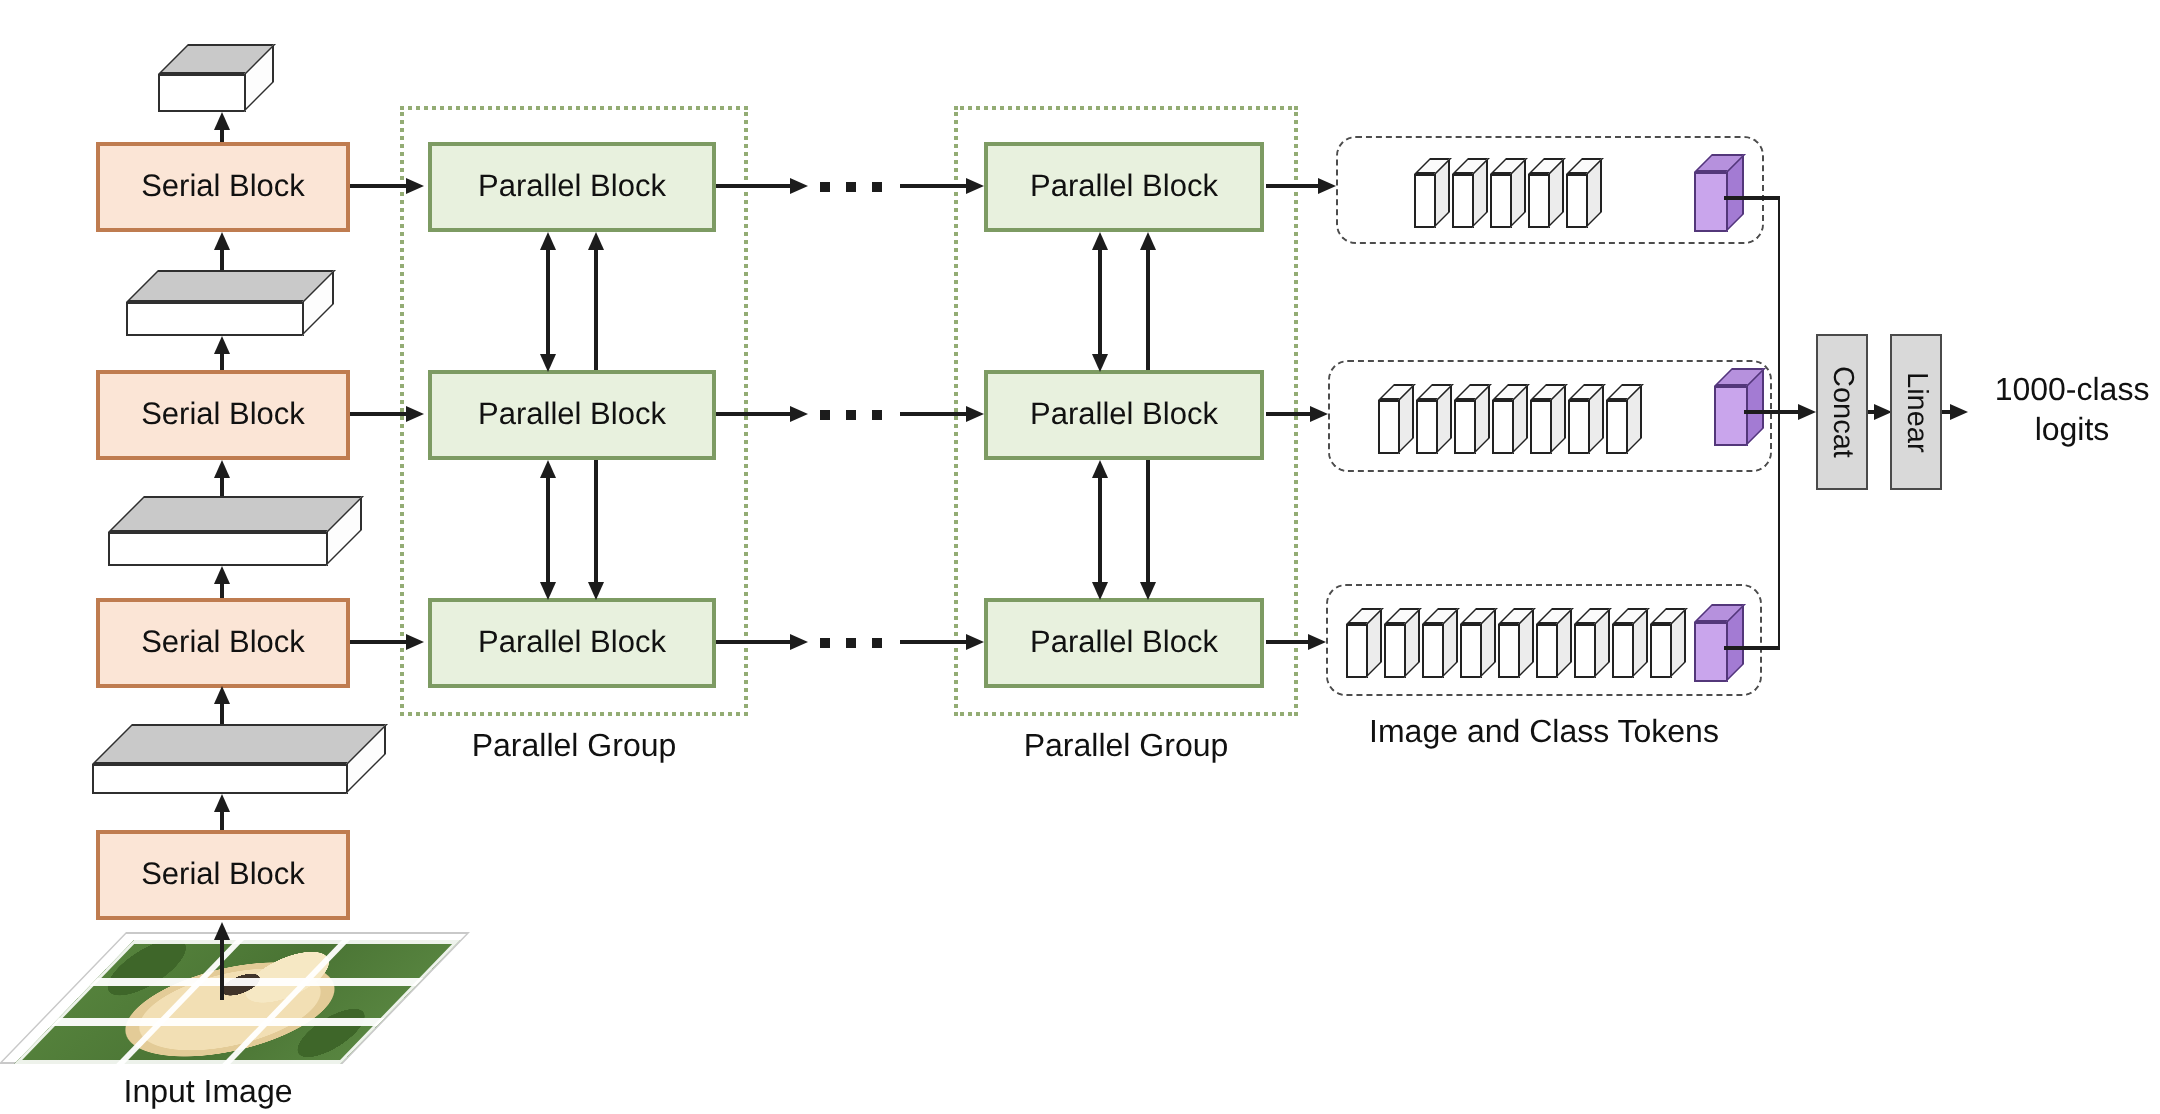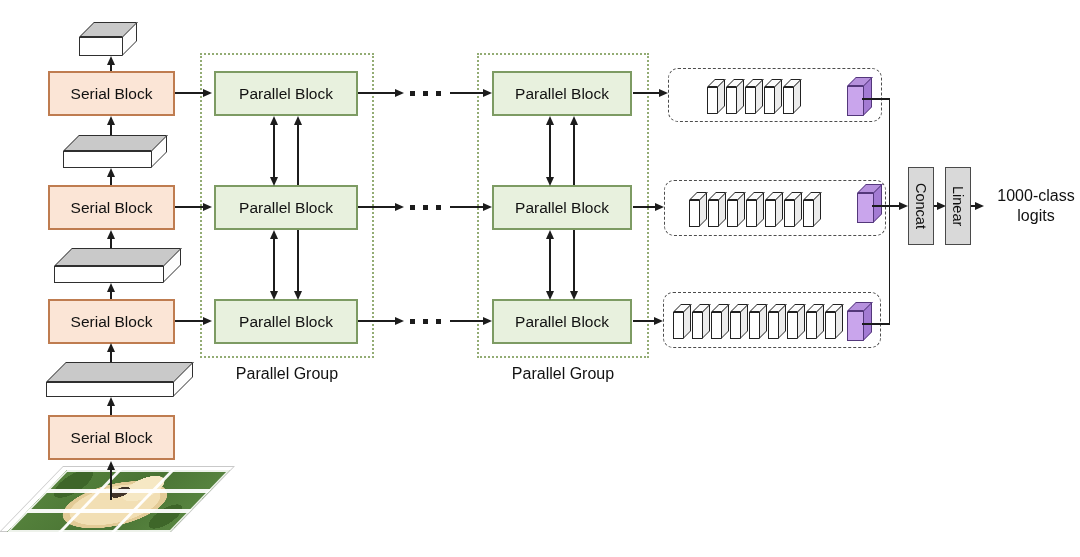--- a/index.html
+++ b/index.html
@@ -113,20 +113,21 @@
 
   <div class="sheet"></div>
   <div class="photo">
     <i class="gl glv" style="left:31%"></i>
     <i class="gl glv" style="left:64%"></i>
     <i class="gl glh" style="top:30%"></i>
     <i class="gl glh" style="top:63%"></i>
   </div>
   <div class="ah u" style="left:107px;top:461px"></div>
     <div class="ln vl" style="left:110.2px;top:468px;height:32px"></div>
+  <div class="cap" style="left:39px;top:537px;width:130px">Input Image</div>
 
   <div class="group" style="left:200px;top:53px;width:174px;height:305px"></div>
   <div class="pblock" style="left:214px;top:71px;width:144px">
       <span>Parallel Block</span>
     </div>
   <div class="pblock" style="left:214px;top:185px;width:144px">
       <span>Parallel Block</span>
     </div>
   <div class="pblock" style="left:214px;top:299px;width:144px">
       <span>Parallel Block</span>
@@ -328,20 +329,21 @@
           <i class="f"></i>
           <i class="s"></i>
         </div>
       </div>
     <div class="slab ctok" style="left:183px;top:9px">
         <i class="t"></i>
         <i class="f"></i>
         <i class="s"></i>
       </div>
   </div>
+  <div class="cap" style="left:682px;top:357px;width:180px">Image and Class Tokens</div>
 
   <div class="ln hl" style="left:862px;top:98.4px;width:28px"></div>
   <div class="ln hl" style="left:862px;top:323.4px;width:28px"></div>
   <div class="ln vl" style="left:888.6px;top:99px;height:226px"></div>
   <div class="ln hl" style="left:872px;top:205.2px;width:27px"></div>
     <div class="ah r" style="left:899px;top:202px"></div>
 
   <div class="headbox" style="left:908px;top:167px">
       <span>Concat</span>
     </div>

